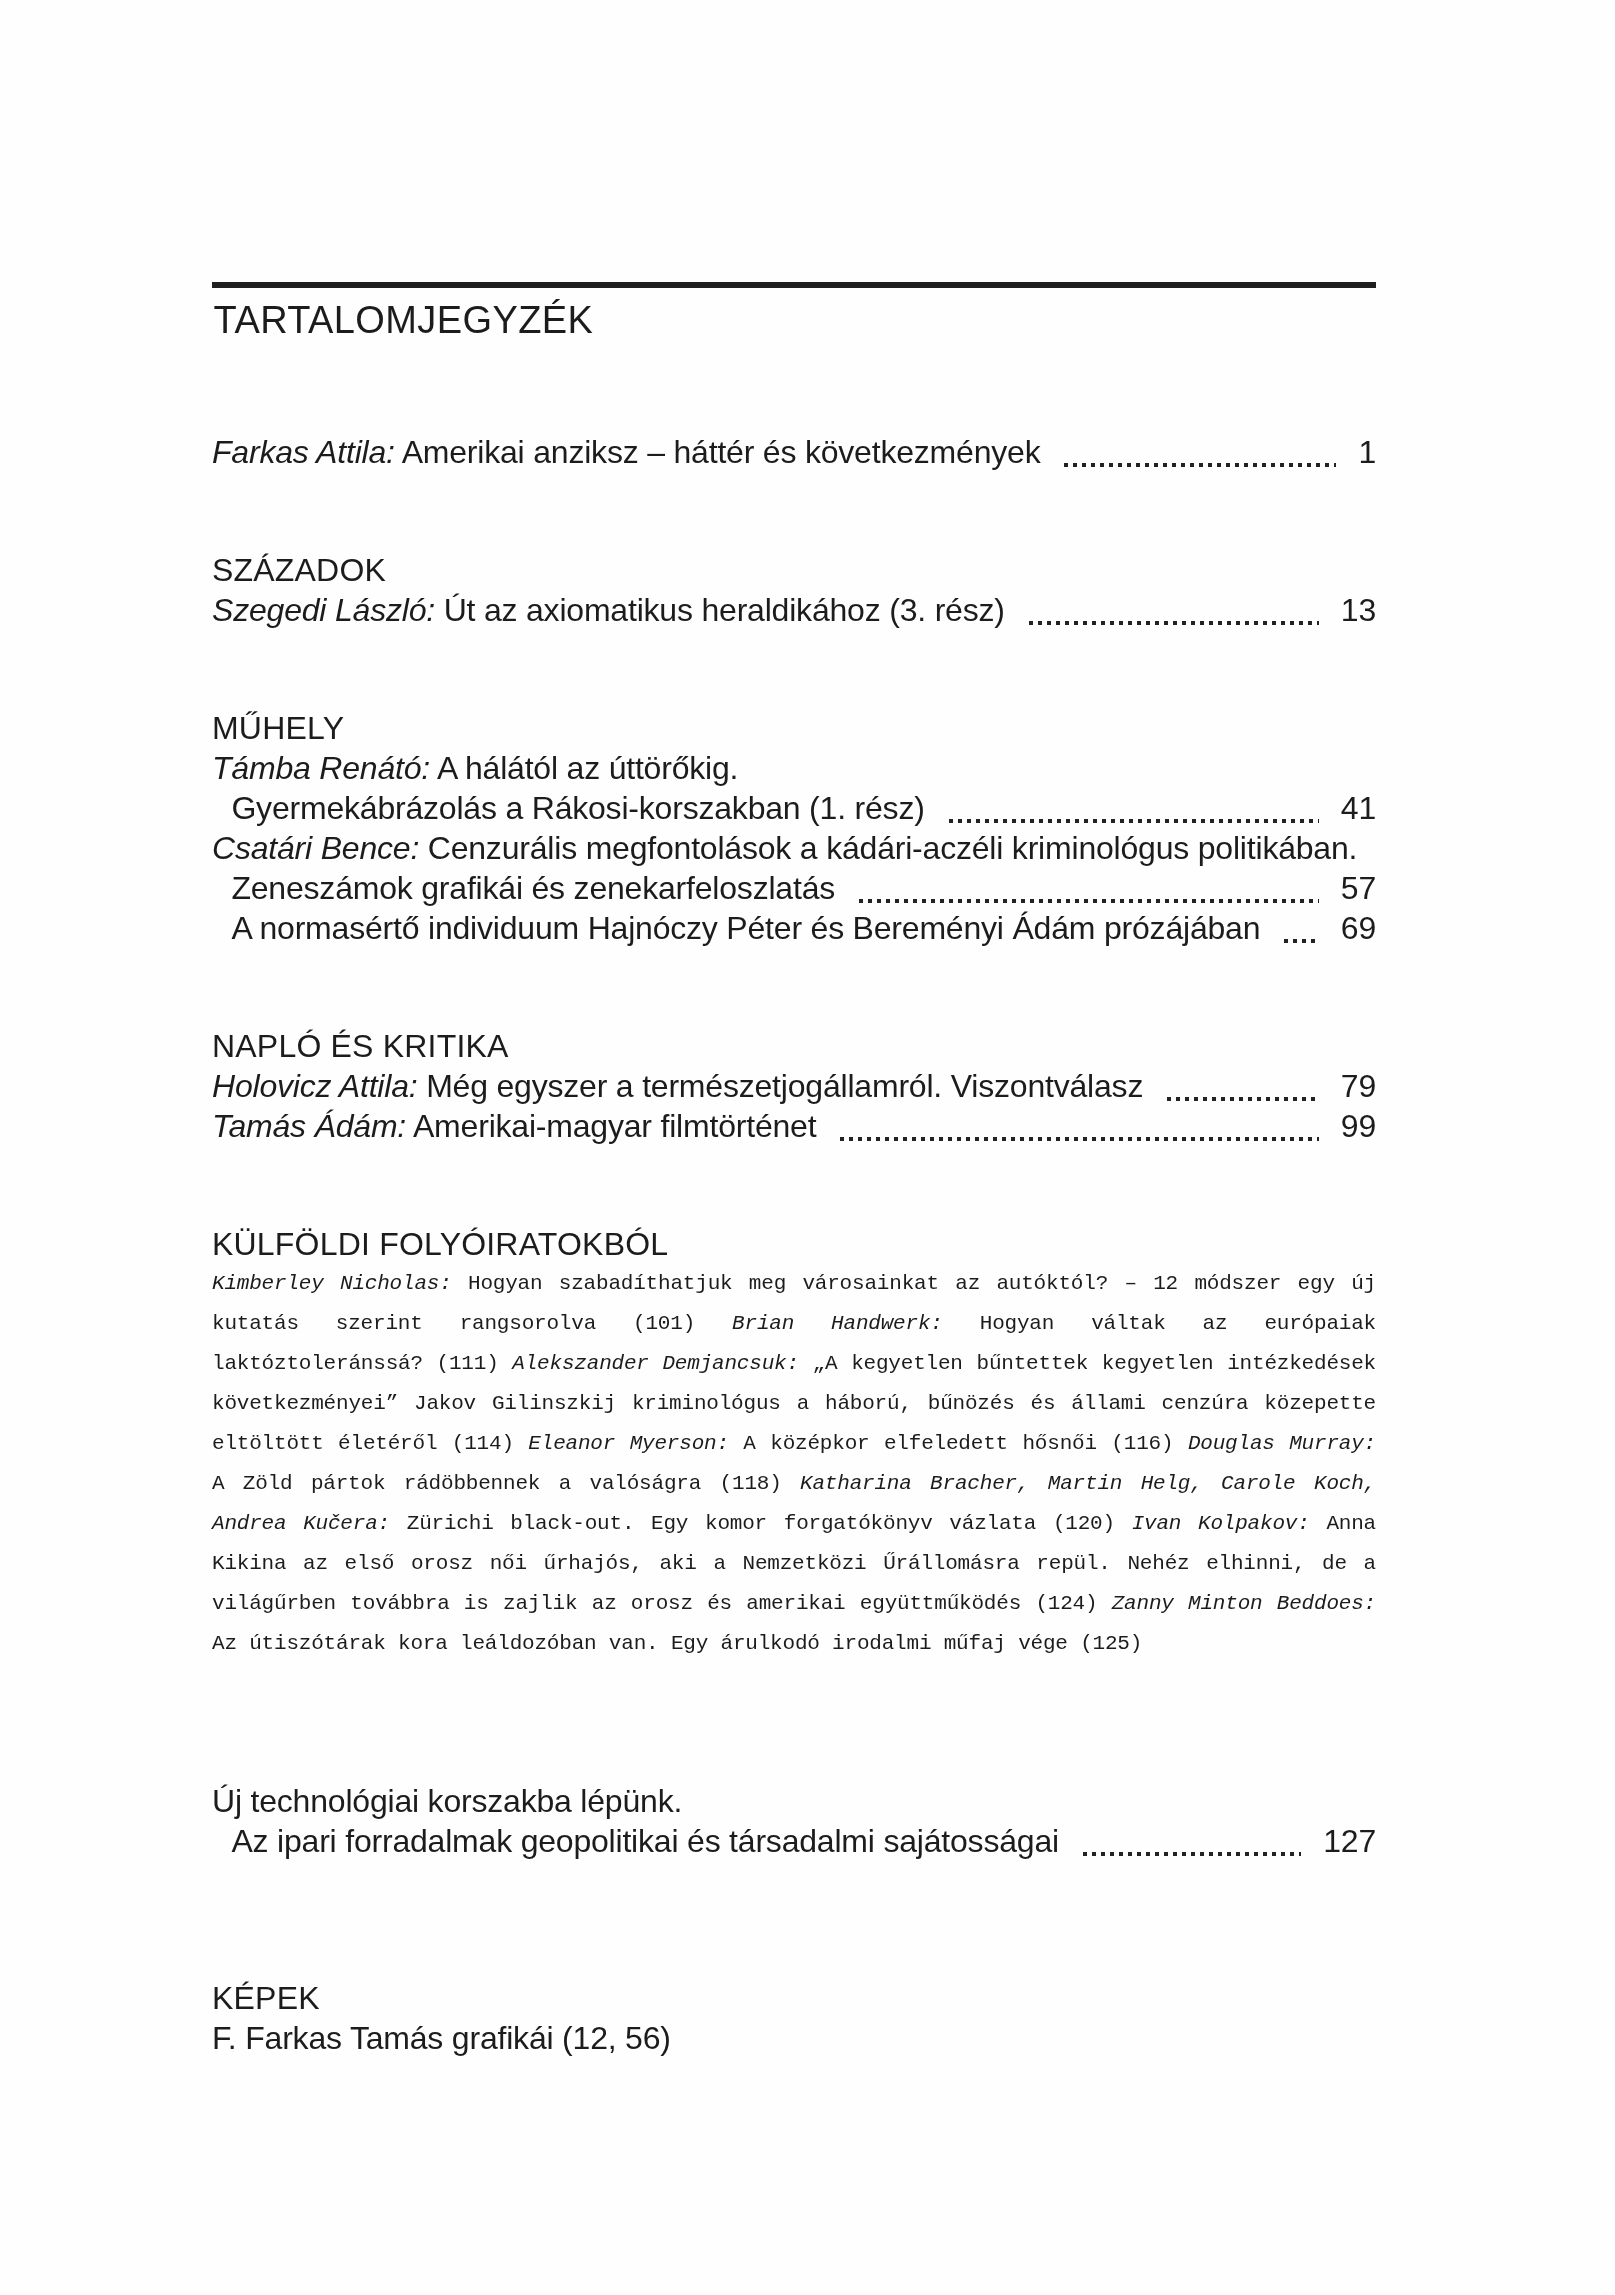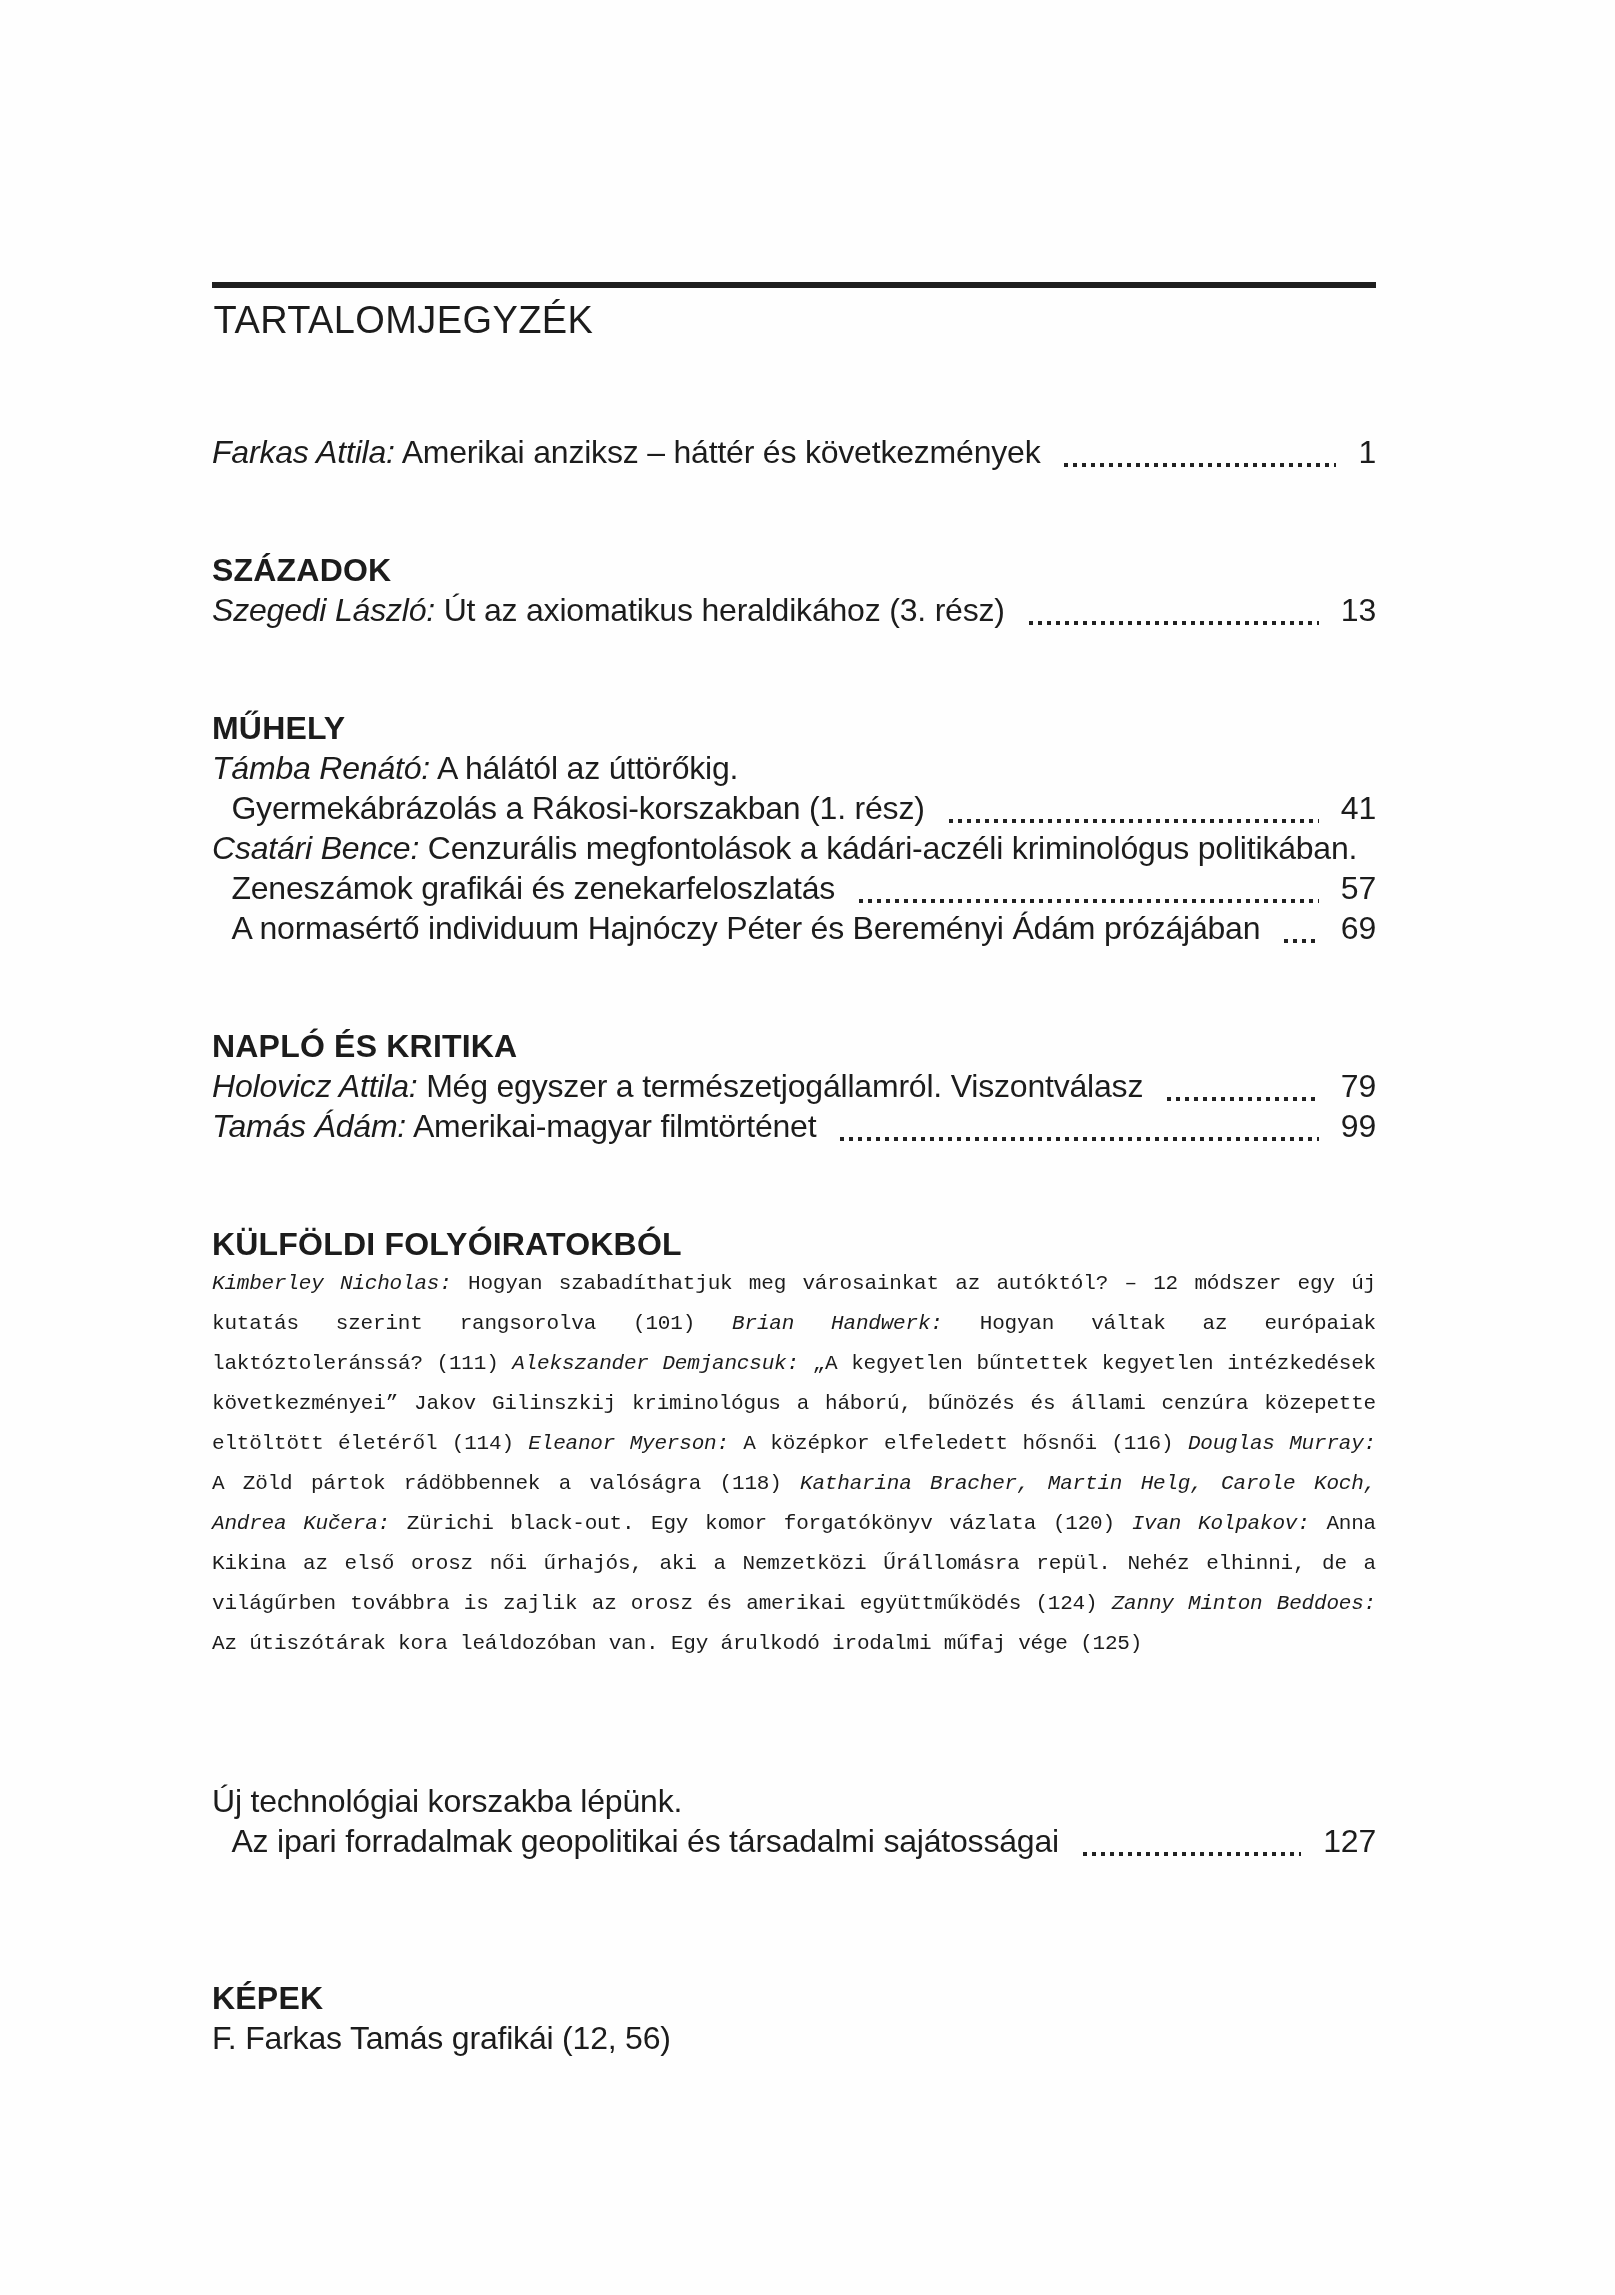--- a/index.html
+++ b/index.html
@@ -12,21 +12,21 @@
   .page{position:absolute;left:212px;top:282px;width:1164px;}
   .rule{height:6.2px;background:#1f1f1f;}
   .title{
     font-size:38px;line-height:45px;letter-spacing:0.4px;
     margin:10px 0 89px 1.6px;font-weight:400;
   }
   .line{
     font-size:32px;line-height:40px;
     display:flex;align-items:baseline;letter-spacing:-0.2px;gap:20px;
   }
-  .heading{letter-spacing:0.2px;font-weight:bold;}
+  .heading{letter-spacing:0.2px;}
   .indent{padding-left:19.4px;}
   .sp2{margin-top:78px;}
   .sp3{margin-top:117px;}
   .entry-text{white-space:nowrap;}
   .wrapok{white-space:normal;}
   .entry-text i, .para i{font-style:italic;}
   .leader{
     flex:1 1 auto;min-width:18.7px;height:3.9px;
     align-self:flex-end;margin:0 2.3px 5.4px 3.9px;
     background:repeating-linear-gradient(90deg,#222 0 3.9px,transparent 3.9px 9px);

